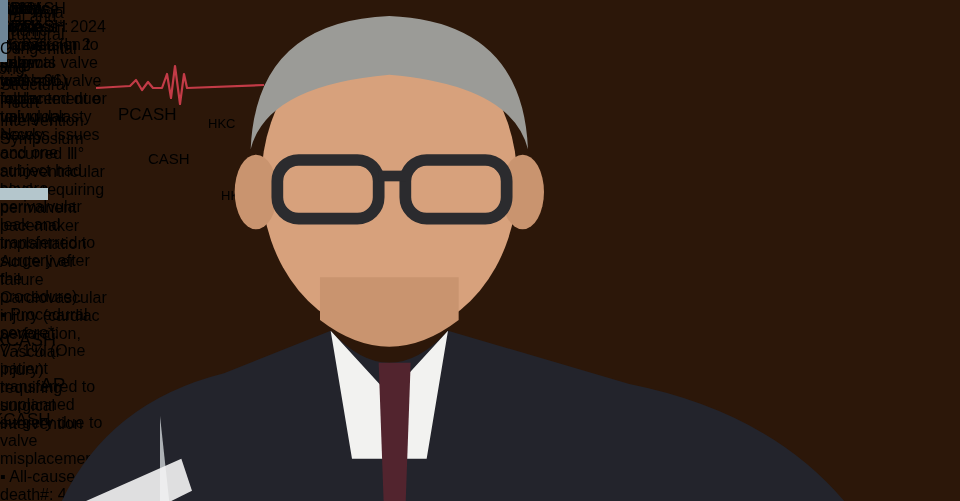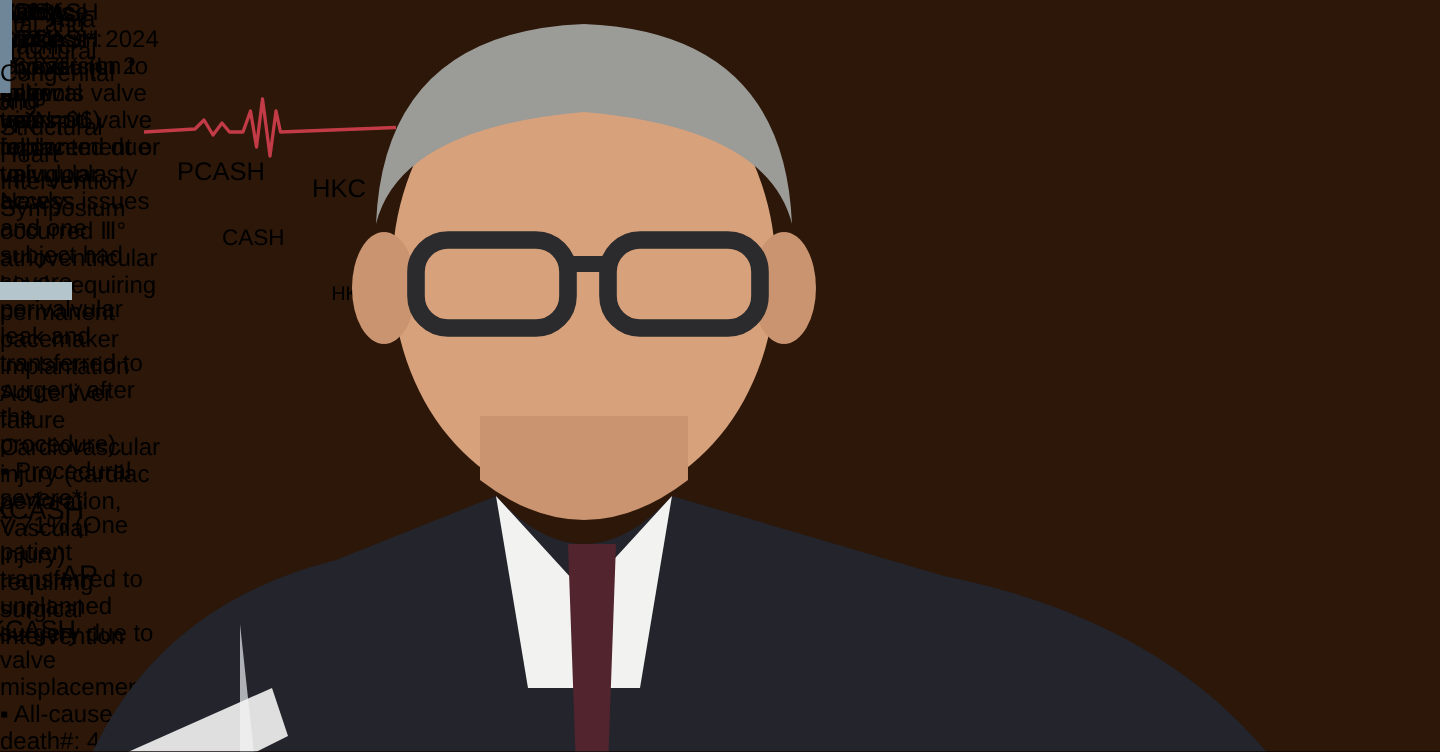--- a/index.html
+++ b/index.html
@@ -205,21 +205,21 @@
 
     <div class="abs bt" style="left:-4px;top:8px;">nital and Structural</div>
     <div class="abs bt" style="left:-4px;top:37px;">ymposium</div>
     <div class="abs bscript" style="left:-2px;top:60px;">ong</div>
 
     <svg class="abs" style="left:96px;top:62px;" width="168" height="44" viewBox="0 0 168 44">
       <polyline points="0,26 34,24 40,18 46,28 52,20 57,26 66,26 71,12 75,36 79,4 84,42 88,12 91,26 168,23" fill="none" stroke="#c33b47" stroke-width="2.2" stroke-linejoin="round"></polyline>
     </svg>
 
     <div class="abs wm" style="left:118px;top:105px;font-size:17px;">PCASH</div>
-    <div class="abs wm" style="left:208px;top:116px;font-size:17px;">HKC</div>
+    <div class="abs wm" style="left:208px;top:116px;font-size:13px;">HKC</div>
     <div class="abs wm" style="left:148px;top:150px;font-size:15px;">CASH</div>
     <div class="abs wm" style="left:221px;top:188px;font-size:13px;">HKO</div>
     <div class="abs wm" style="left:-6px;top:330px;font-size:18px;">XCASH</div>
     <div class="abs wm" style="left:40px;top:374px;font-size:19px;">AP</div>
     <div class="abs wm" style="left:-8px;top:410px;font-size:17px;">KCASH</div>
 
     <div class="abs mini-skyline">
       <div class="bld" style="left:26px;top:28px;width:7px;height:62px;background:#6e8698;"></div>
       <div class="bld" style="left:4px;top:52px;width:9px;height:38px;"></div>
       <div class="bld" style="left:15px;top:44px;width:8px;height:46px;"></div>

